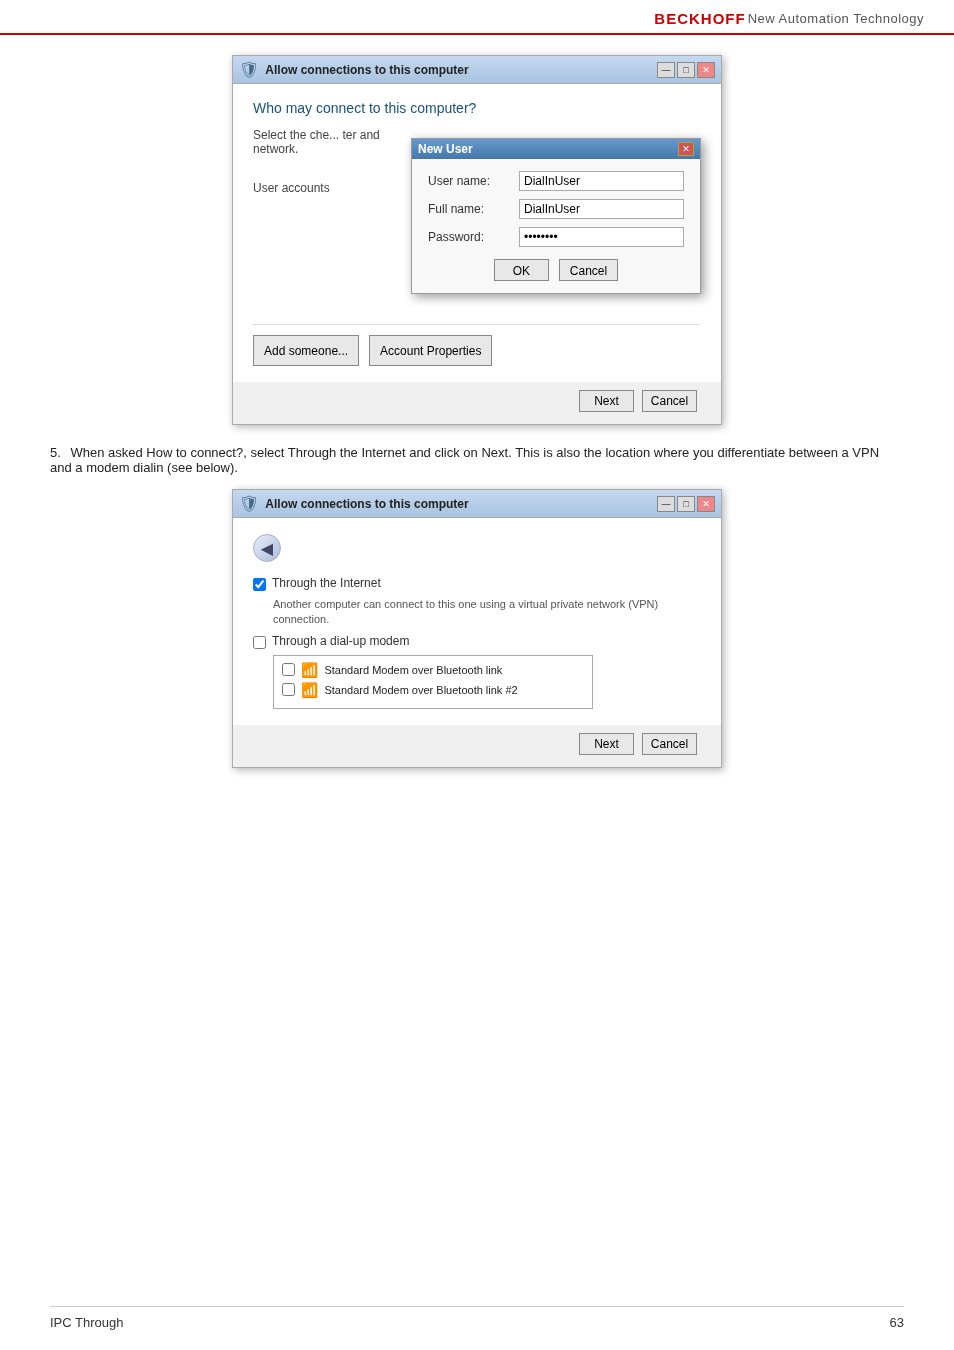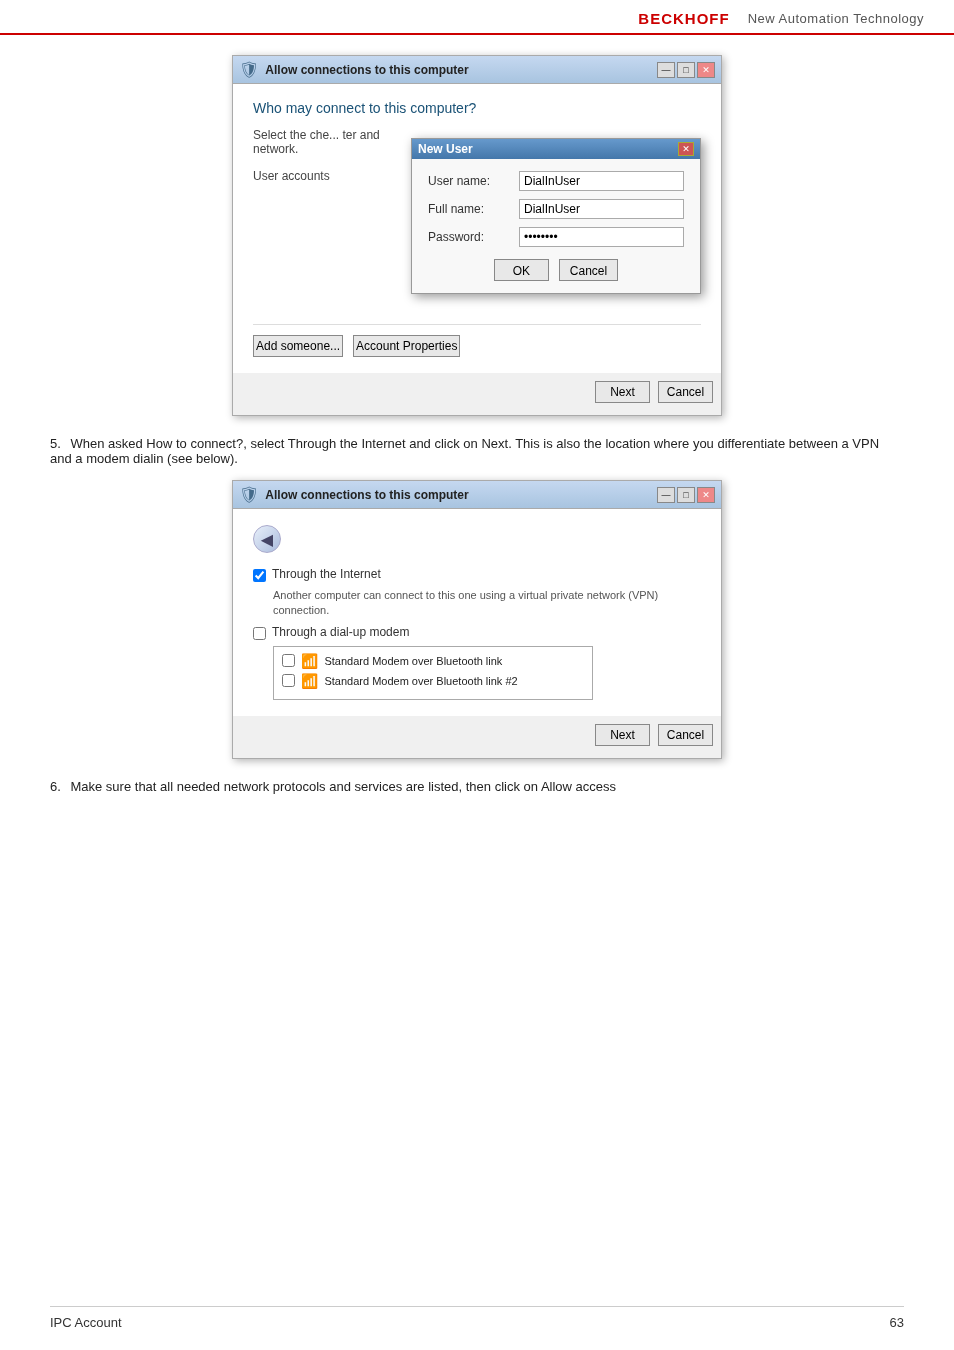--- a/index.html
+++ b/index.html
@@ -24,21 +24,21 @@
     .brand-text {
       font-size: 13px;
       color: #555;
       letter-spacing: 0.5px;
     }
     .brand-bold {
       font-weight: bold;
       color: #c00;
       font-size: 15px;
       letter-spacing: 1px;
-      margin-right: 18px;
+      margin-right: 2px;
     }
 
     
     .content {
       padding: 20px 50px 20px 50px;
     }
 
     
     .win-dialog {
       border: 1px solid #aaa;
@@ -184,34 +184,34 @@
       flex: 1;
     }
     .dialog1-bottom-btns {
       display: flex;
       gap: 10px;
       margin-top: 20px;
       padding-top: 10px;
       border-top: 1px solid #ddd;
     }
     .bottom-action-btn {
-      height: 22px;
+      height: 31px;
       border: 1px solid #888;
       background: #e8e8e8;
       font-size: 12px;
       cursor: pointer;
-      padding: 0 2px;
+      padding: 0 10px;
     }
 
     
     .dialog-nav-btns {
       display: flex;
       justify-content: flex-end;
       gap: 8px;
-      padding: 8px 8px 12px 16px;
+      padding: 8px 24px 12px 16px;
       background: #f0f0f0;
     }
     .nav-btn {
       min-width: 55px;
       height: 22px;
       border: 1px solid #888;
       background: #e8e8e8;
       font-size: 12px;
       cursor: pointer;
     }
@@ -332,21 +332,21 @@
 
       <div class="win-body">
         <div class="win-section-title">Who may connect to this computer?</div>
 
         <div class="dialog1-content">
 
           <div class="dialog1-left">
             <div class="dialog1-left-label">
               <span>Select the che... ter and network.</span>
             </div>
-            <div style="margin-top:12px;">
+            <div style="margin-top:24px;">
               <span style="font-size:12px;color:#444;">User accounts</span>
             </div>
           </div>
 
           <div class="dialog1-right">
             <div class="new-user-dialog">
               <div class="new-user-titlebar">
                 <span class="new-user-title-text">New User</span>
                 <div class="new-user-close">✕</div>
               </div>
@@ -441,23 +441,19 @@
         </div>
       </div>
 
       <div class="dialog-nav-btns">
         <button class="nav-btn">Next</button>
         <button class="nav-btn">Cancel</button>
       </div>
     </div>
   </div>
 
-  <div style="margin: 14px 0 0 0;">
-    <span style="margin-right:6px;">6.</span>
-    <span class="step6-text">Make sure that all needed network protocols and services are listed, then click on Allow access</span>
-  </div>
 
 </div>
 
 <div class="footer">
-  <span class="footer-left">IPC Account</span>
+  <span class="footer-left">IPC Through</span>
   <span class="footer-right">63</span>
 </div>
 
 </body></html>

